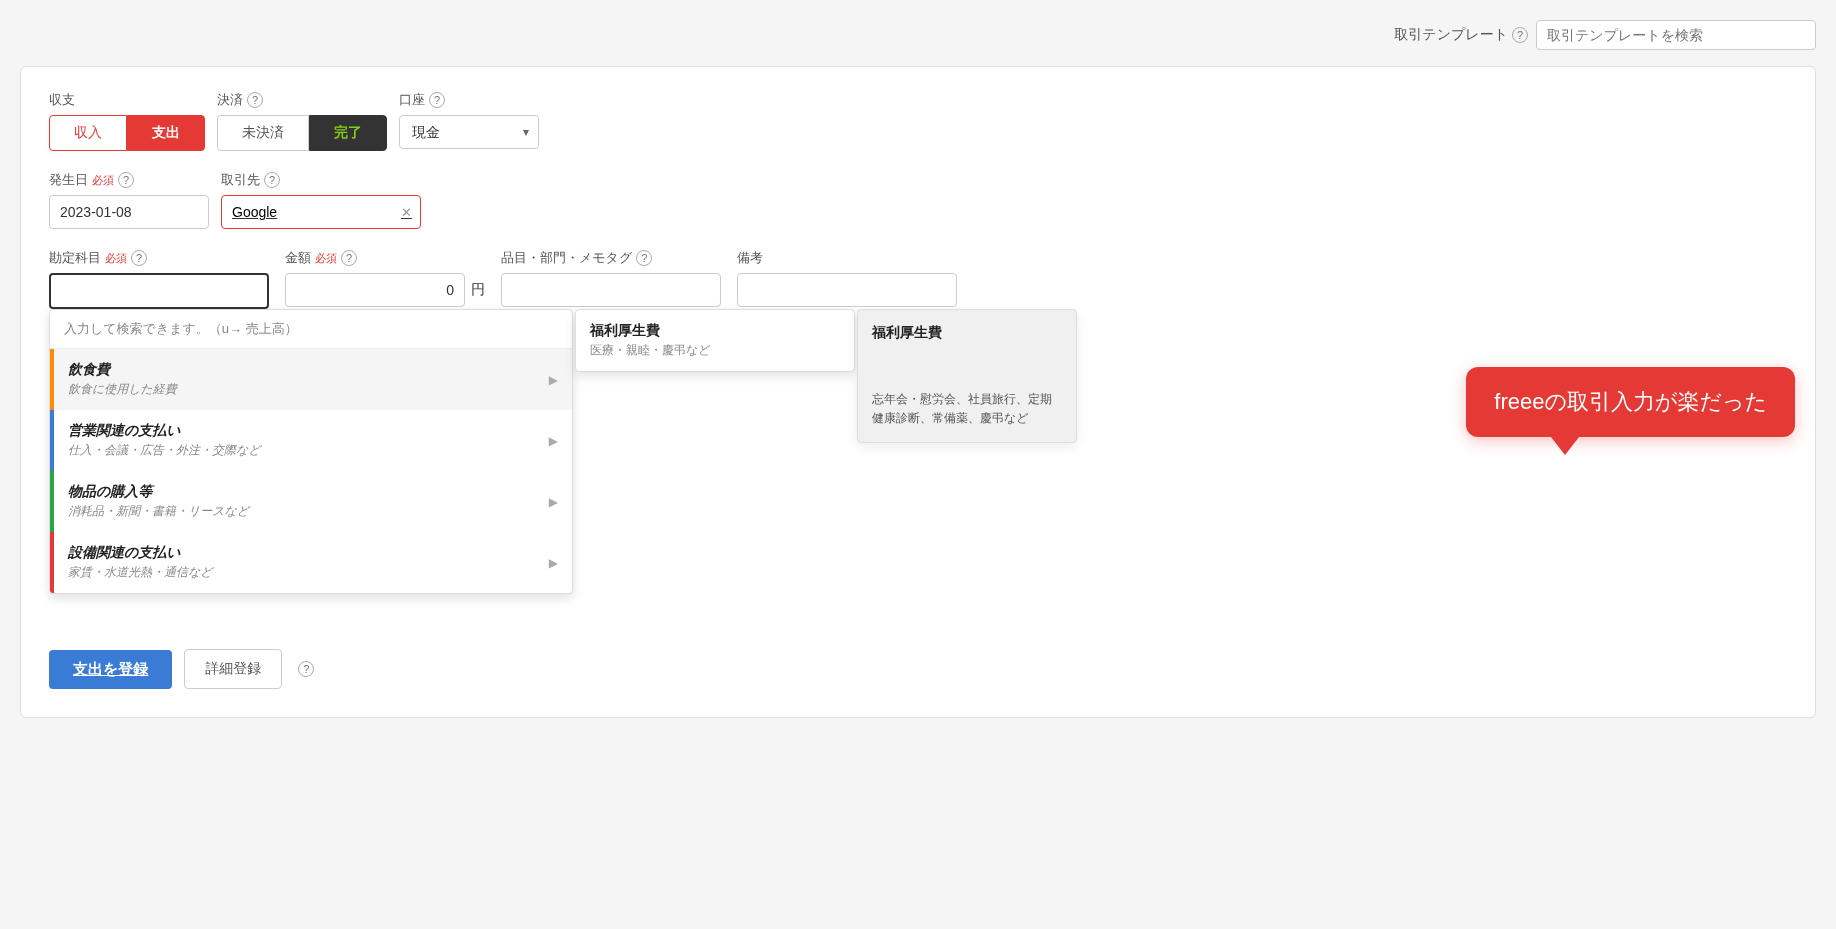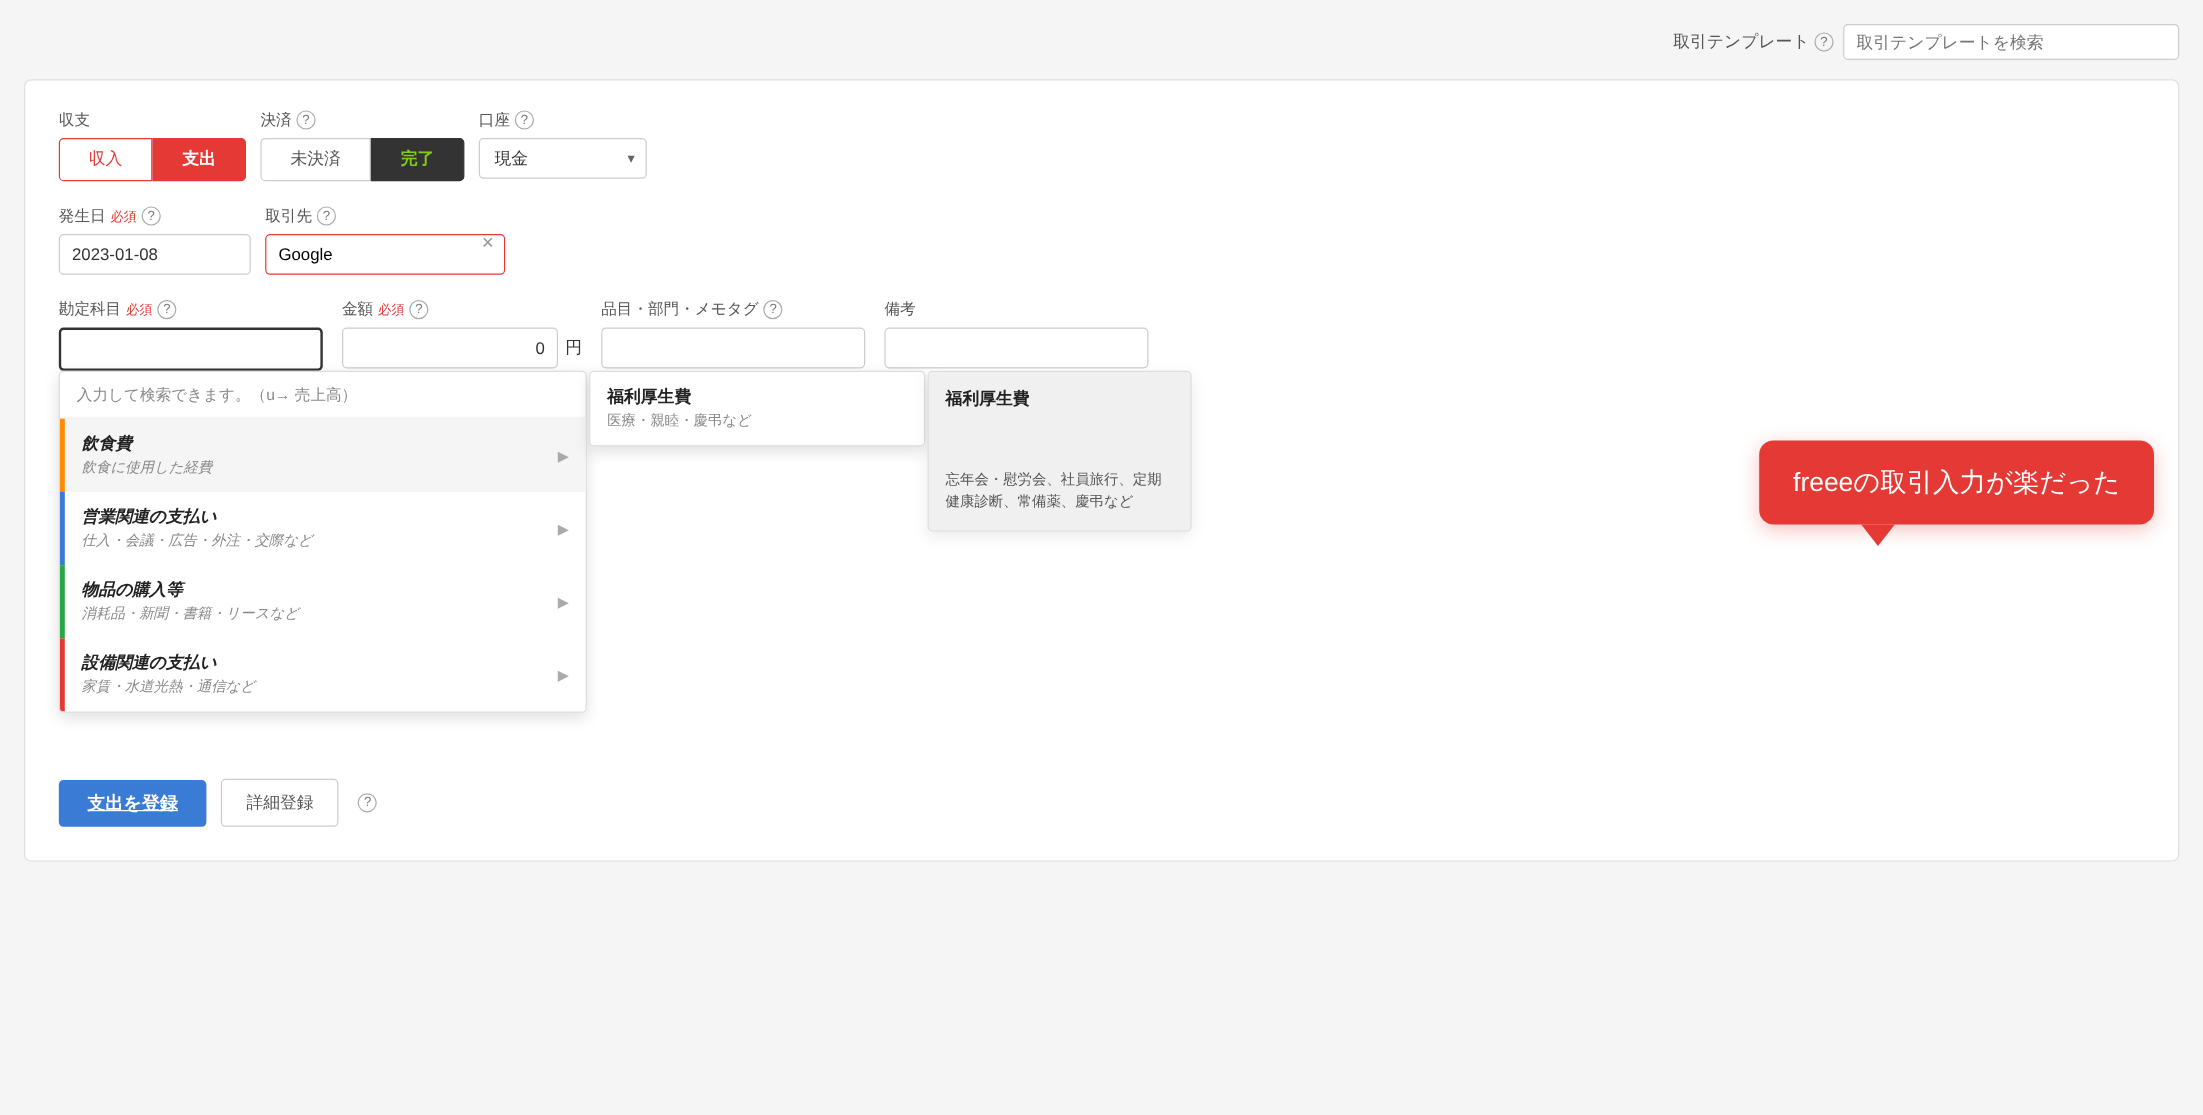--- a/index.html
+++ b/index.html
@@ -214,21 +214,21 @@
       left: 0;
       z-index: 100;
       display: flex;
       align-items: flex-start;
     }
 
     .dropdown-main {
       background: #fff;
       border: 1px solid #ddd;
       border-radius: 4px;
-      width: 440px;
+      width: 524px;
       box-shadow: 0 4px 12px rgba(0,0,0,0.12);
       overflow: hidden;
     }
     .dropdown-search-hint {
       padding: 10px 14px;
       font-size: 13px;
       color: #888;
       border-bottom: 1px solid #eee;
     }
 
@@ -369,21 +369,22 @@
       border-color: #e53935 transparent transparent transparent;
     }
     .tag-x-close {
       color: #999;
       font-size: 13px;
     }
 
     .partner-input-wrapper {
       position: relative;
       display: flex;
-      align-items: flex-start;
+      align-items: center;
+      text-decoration: underline;
     }
     .partner-text-input {
       width: 200px;
       border: 1px solid #e53935;
       border-radius: 4px;
       padding: 8px 10px;
       font-size: 14px;
     }
   </style>
 </head>

